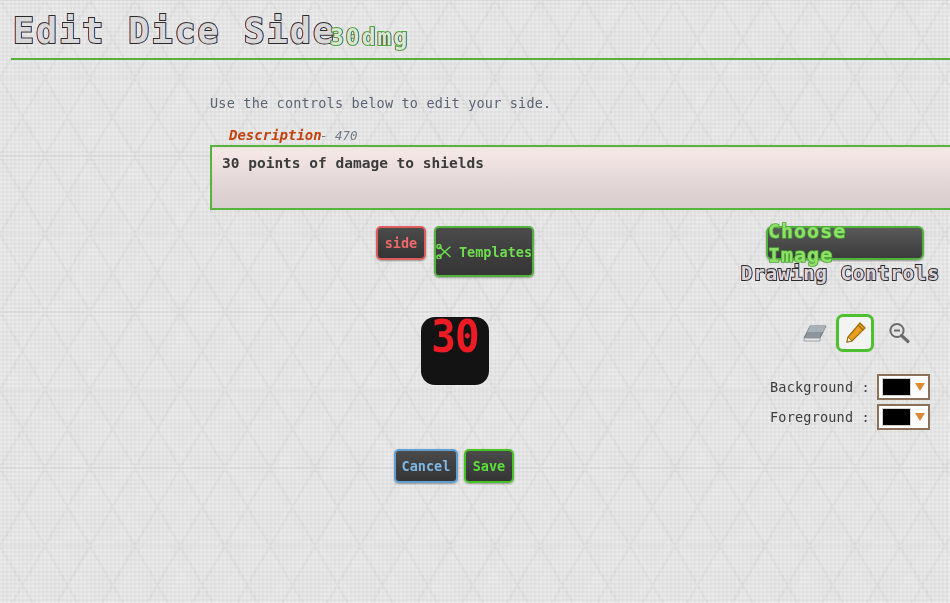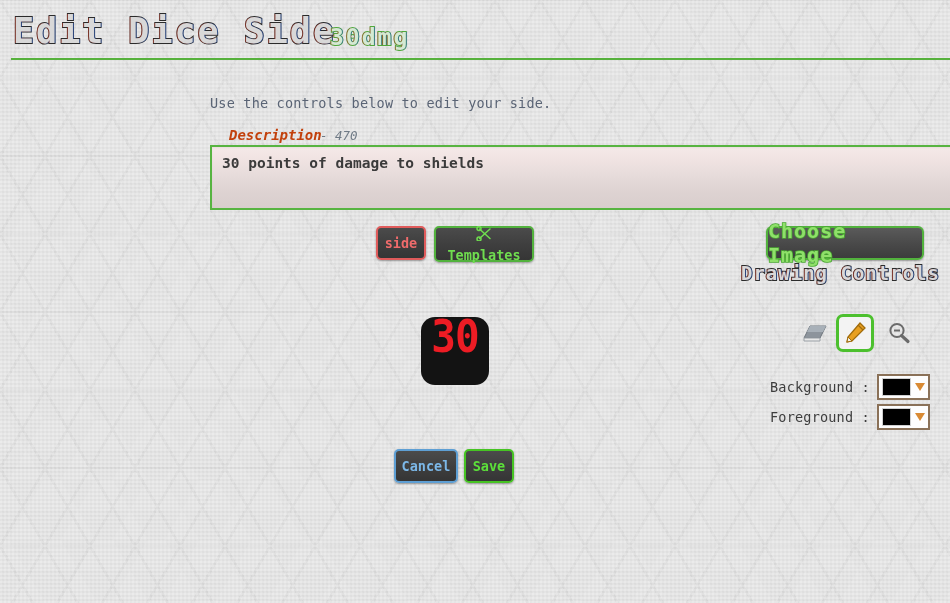--- a/index.html
+++ b/index.html
@@ -122,24 +122,23 @@
     border-radius: 5px;
     cursor: pointer;
     display: flex; align-items: center; justify-content: center;
     box-shadow: 0 1px 2px rgba(0,0,0,.35);
   }
   #clear-button {
     left: 376px; top: 226px; width: 50px; height: 34px;
     border: 2px solid #e05b5b; color: #ef6b6b;
   }
   #templates-button {
-    left: 434px; top: 226px; width: 100px; height: 36px;
+    left: 434px; top: 226px; width: 100px; height: 51px;
     border: 2px solid #52b23d; color: #6fdd4f;
     gap: 6px;
-    flex-direction: column;
   }
   #templates-button svg { flex: 0 0 auto; }
 
   #choose-image-button {
     left: 766px; top: 226px; width: 158px; height: 34px;
     border: 2px solid #52b23d;
     border-radius: 6px;
     background: linear-gradient(180deg, #5a5a5a 0%, #4a4a4a 50%, #3c3c3c 100%);
   }
   #choose-image-label {

